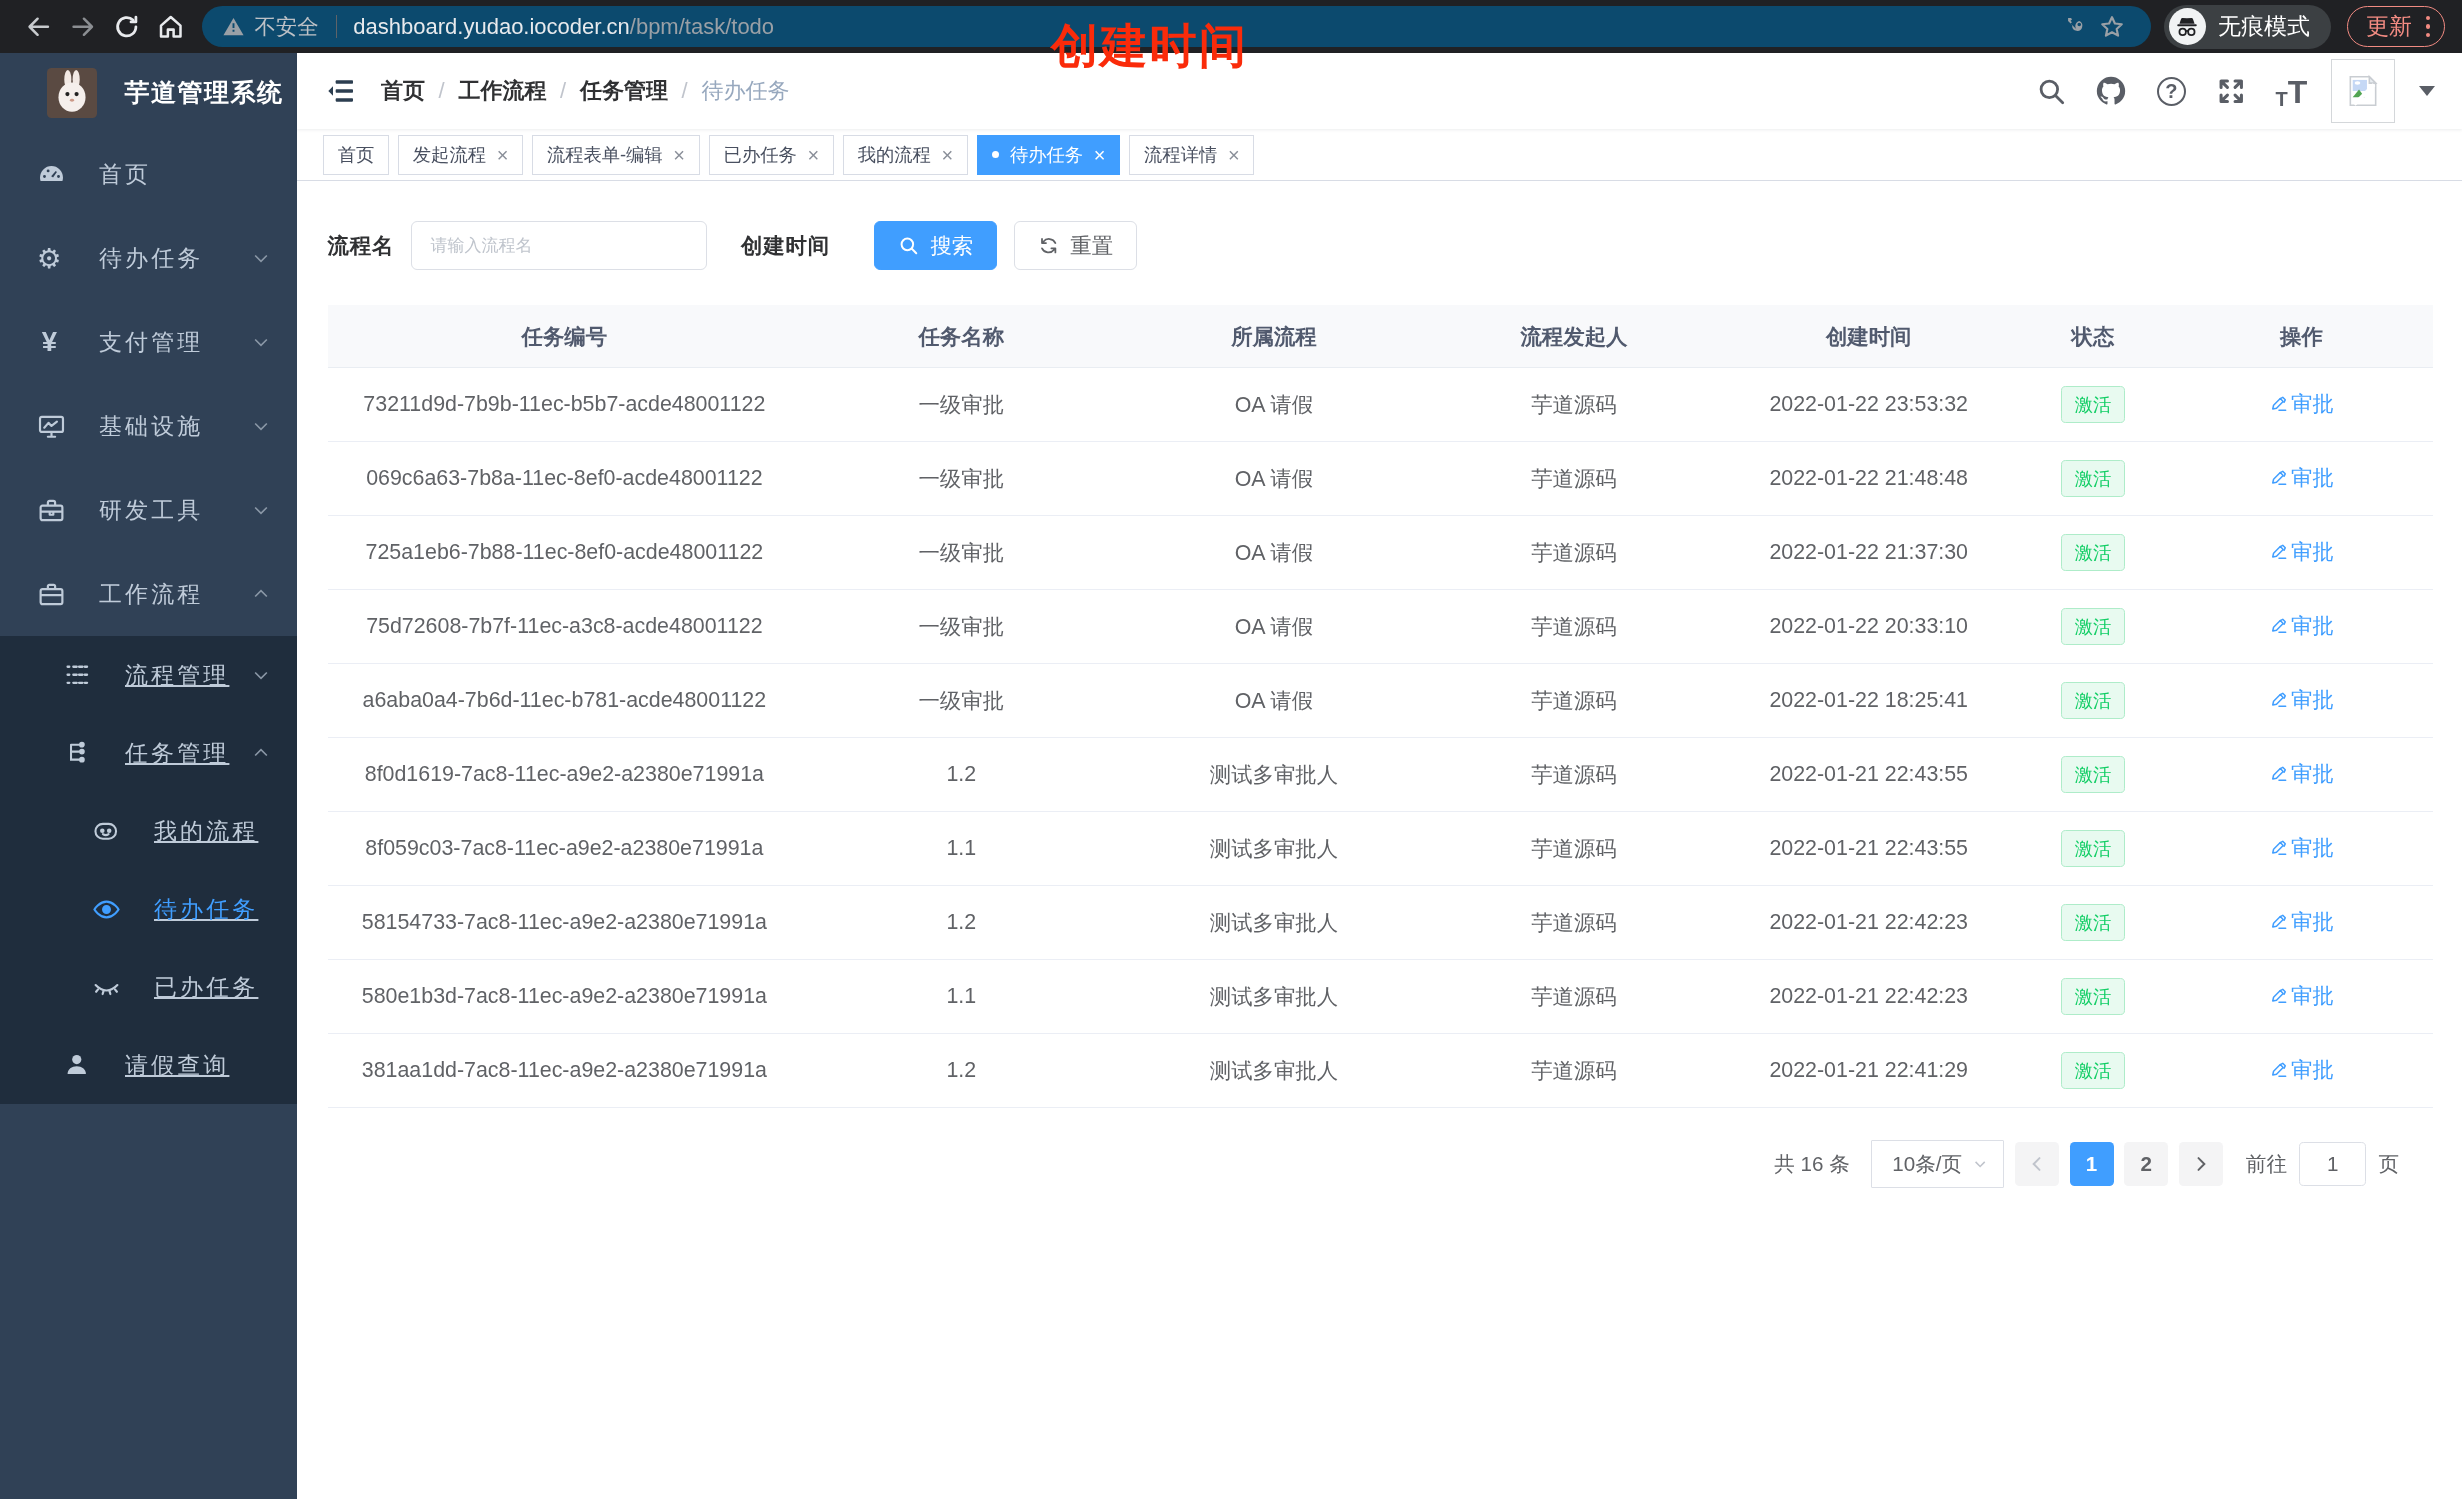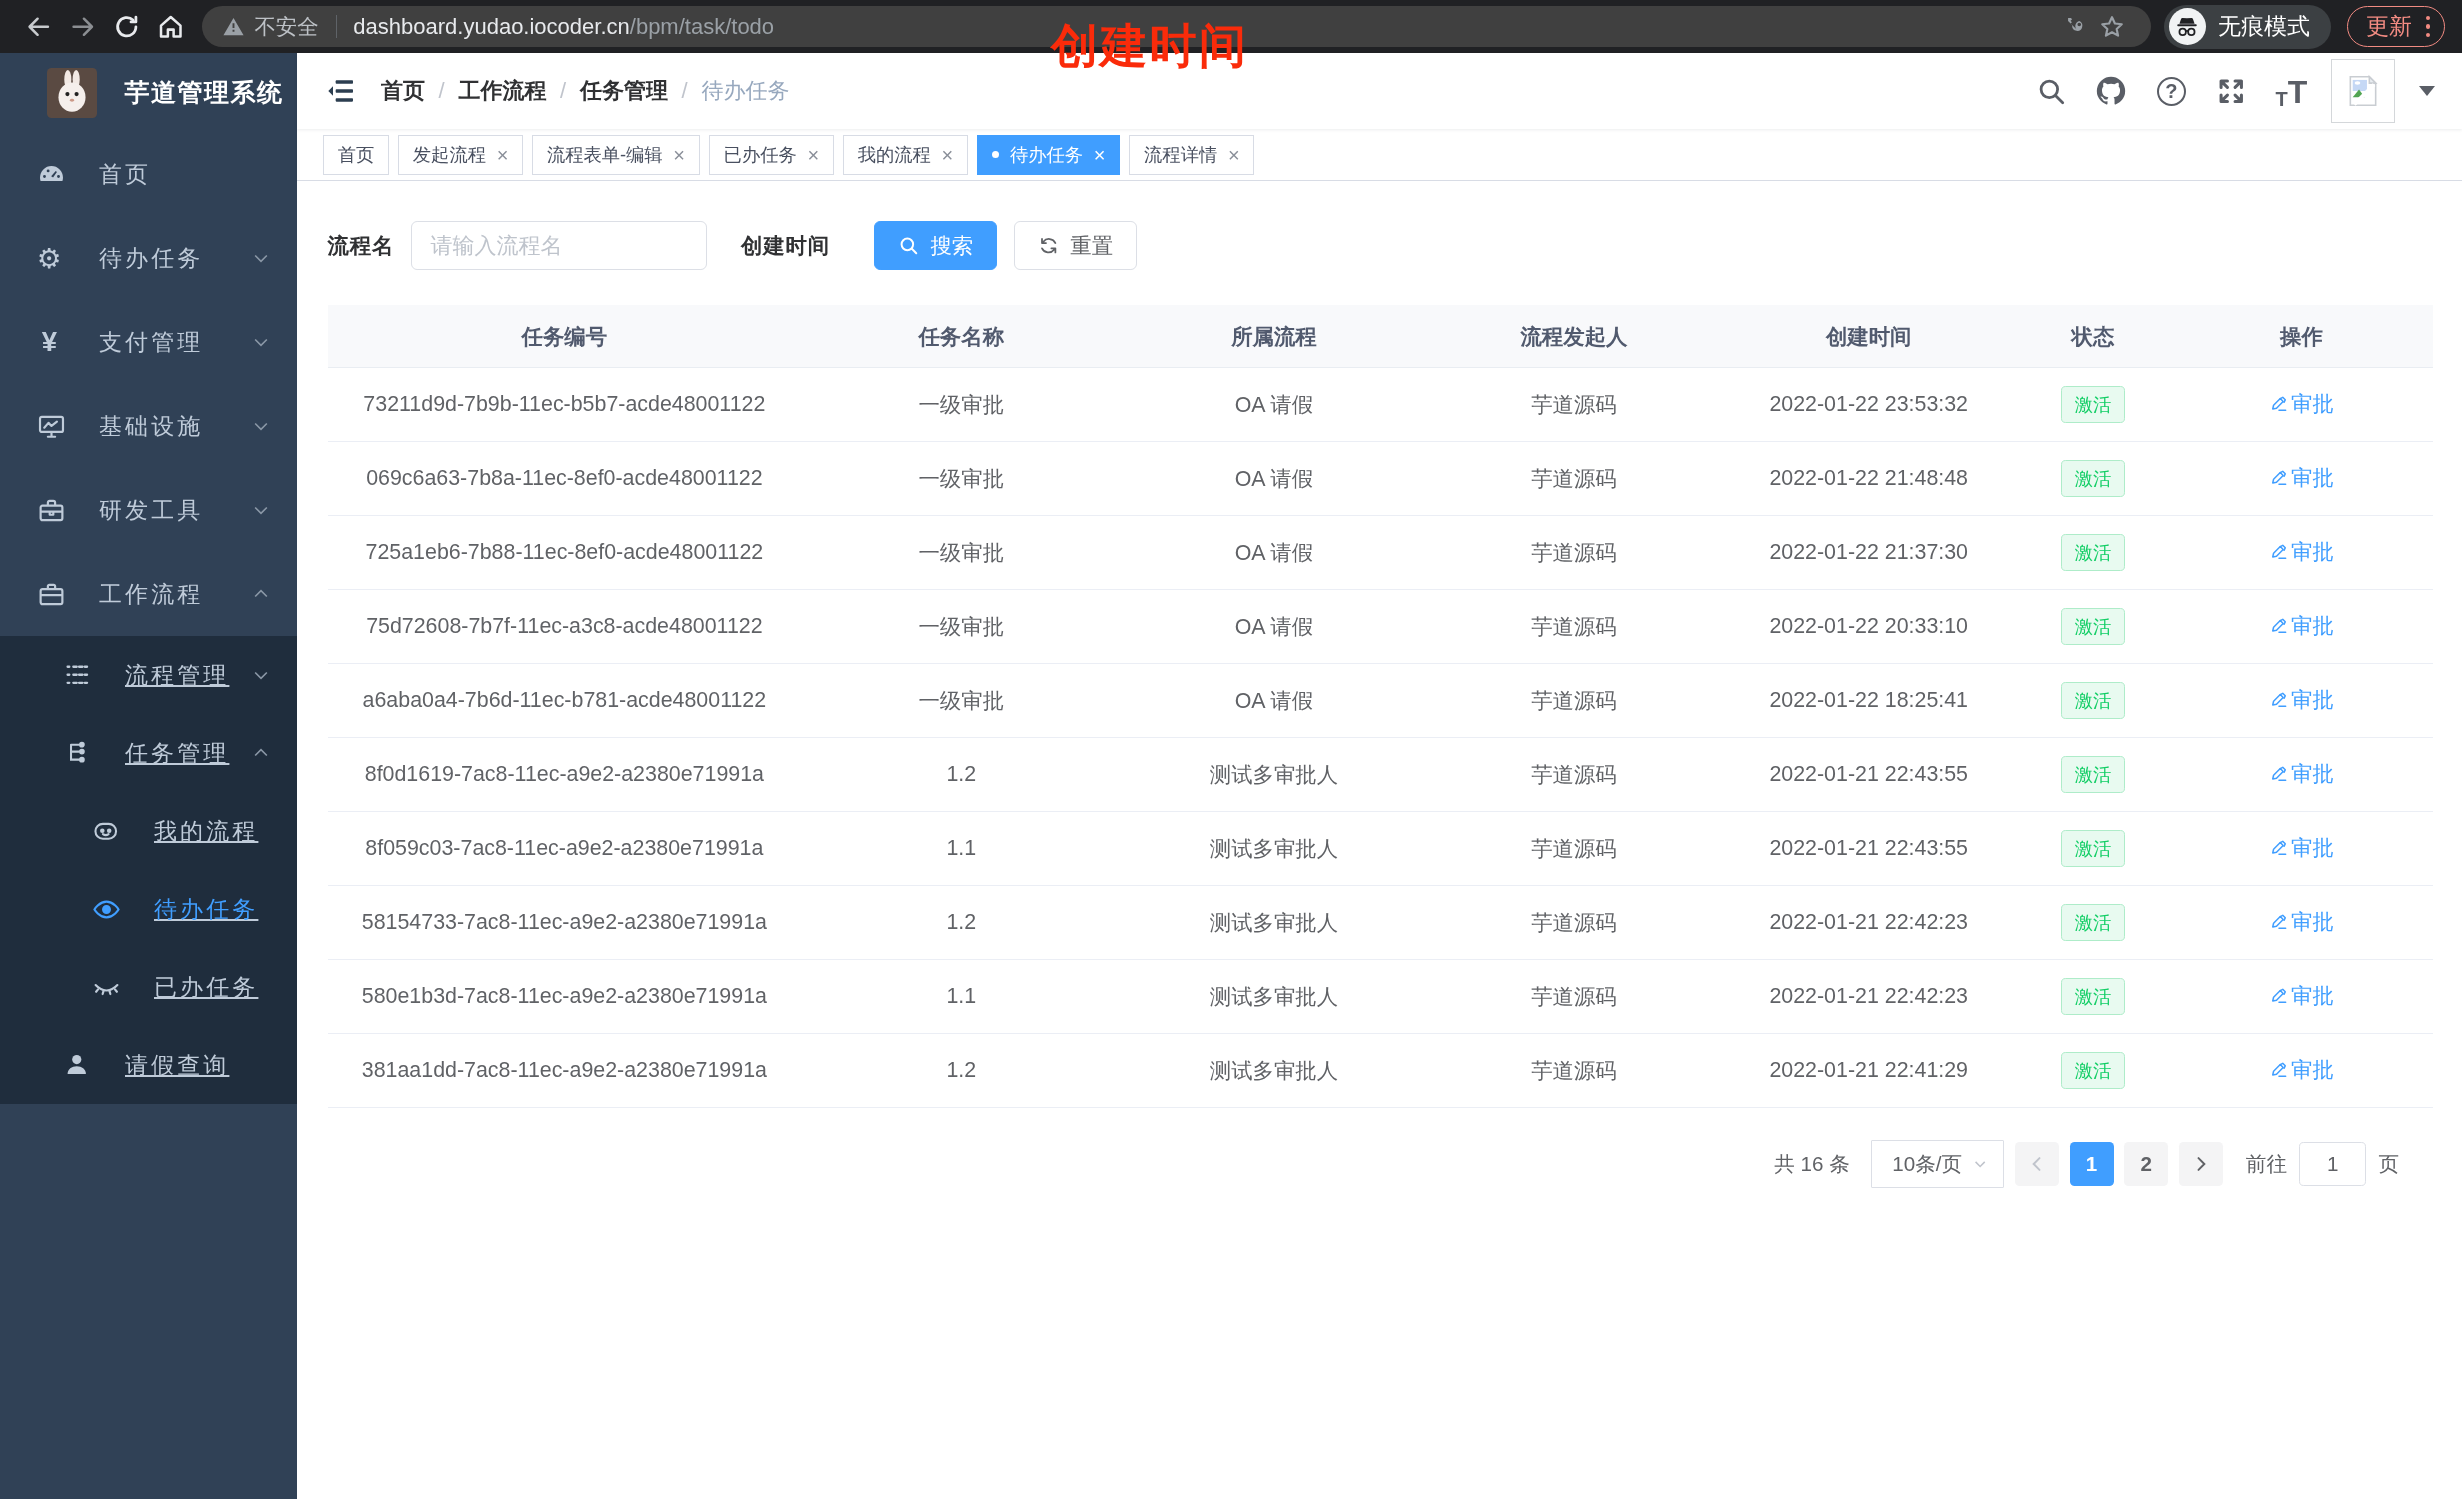--- a/index.html
+++ b/index.html
@@ -7,21 +7,21 @@
   body {
     font-family:"Liberation Sans","DejaVu Sans",sans-serif;
     background:#fff; overflow:hidden; position:relative;
     font-size:21.4px; color:#606266;
   }
   svg { display:block; }
 
   
   .browser { height:53px; background:#202124; display:flex; align-items:center; padding:0 17px; }
   .b-ic { width:44px; height:44px; display:flex; align-items:center; justify-content:center; color:#c7cacd; flex-shrink:0; border-radius:50%; }
-  .urlbar { flex:1; height:41px; background:#404040; border-radius:20.6px; display:flex; align-items:center; padding:0 20px; margin:0 13.7px 0 9.2px; color:#9aa0a6; min-width:0; }
+  .urlbar { flex:1; height:41px; background:#0c4a6e; border-radius:20.6px; display:flex; align-items:center; padding:0 20px; margin:0 13.7px 0 9.2px; color:#9aa0a6; min-width:0; }
   .urlbar .warn { display:flex; align-items:center; gap:9.2px; color:#bdc1c6; }
   .urlbar .divider { width:0.8px; height:23px; background:#5f6368; margin:0 17px; }
   .urlbar .host { color:#e8eaed; font-size:22px; }
   .urlbar .path { color:#9aa0a6; font-size:22px; }
   .urlbar .spacer { flex:1; }
   .urlbar .b-ic { width:37px; height:37px; }
   .incognito { height:44px; background:#3c4043; border-radius:22px; display:flex; align-items:center; gap:12.2px; padding:0 21.4px 0 4.6px; color:#fff; font-size:23px; margin-right:15.3px; flex-shrink:0; }
   .incog-circle { width:37px; height:37px; border-radius:50%; background:#f1f3f4; display:flex; align-items:center; justify-content:center; }
   .update-pill { height:41px; border:1.5px solid #f28b82; border-radius:20.6px; color:#f28b82; display:flex; align-items:center; gap:13.7px; padding:0 13.7px 0 18.3px; font-size:23px; flex-shrink:0; }
   .dots { display:flex; flex-direction:column; gap:3.8px; }
@@ -72,21 +72,21 @@
   .tag.active { background:#409eff; border-color:#409eff; color:#fff; }
   .tag.active .x { color:#fff; }
   .tag .dot { width:7.6px; height:7.6px; border-radius:50%; background:#fff; }
 
   
   .content { flex:1; padding:40px 29px 0 30.5px; background:#fff; overflow:hidden; }
 
   .filter-row { display:flex; align-items:center; margin-bottom:35px; }
   .f-label { font-weight:700; color:#303133; margin-right:17px; letter-spacing:0.8px; }
   .inp { height:49px; border:0.8px solid #dcdfe6; border-radius:6.1px; background:#fff; display:flex; align-items:center; }
-  .name-input { width:296px; padding:0 18.3px; font-size:22px; color:#606266; font-family:inherit; }
+  .name-input { width:296px; padding:0 18.3px; font-size:17px; color:#606266; font-family:inherit; }
   .name-input::placeholder { color:#bfc4cc; }
   input.inp { outline:none; }
   .time-label { margin-left:34px; }
   .date-range { width:375px; padding:0 18.3px; gap:17px; color:#bfc4cc; }
   .date-range .ph { flex:1; text-align:center; }
   .date-range .dash { color:#606266; flex:0; }
   .btn { height:49px; border-radius:6.1px; display:flex; align-items:center; gap:10.7px; font-size:21.4px; padding:0 23px; cursor:pointer; }
   .btn-search { background:#409eff; color:#fff; border:0.8px solid #409eff; margin-left:27.5px;font-family:Liberation Mono, monospace; }
   .btn-reset { background:#fff; color:#606266; border:0.8px solid #dcdfe6; margin-left:17px; }
 

